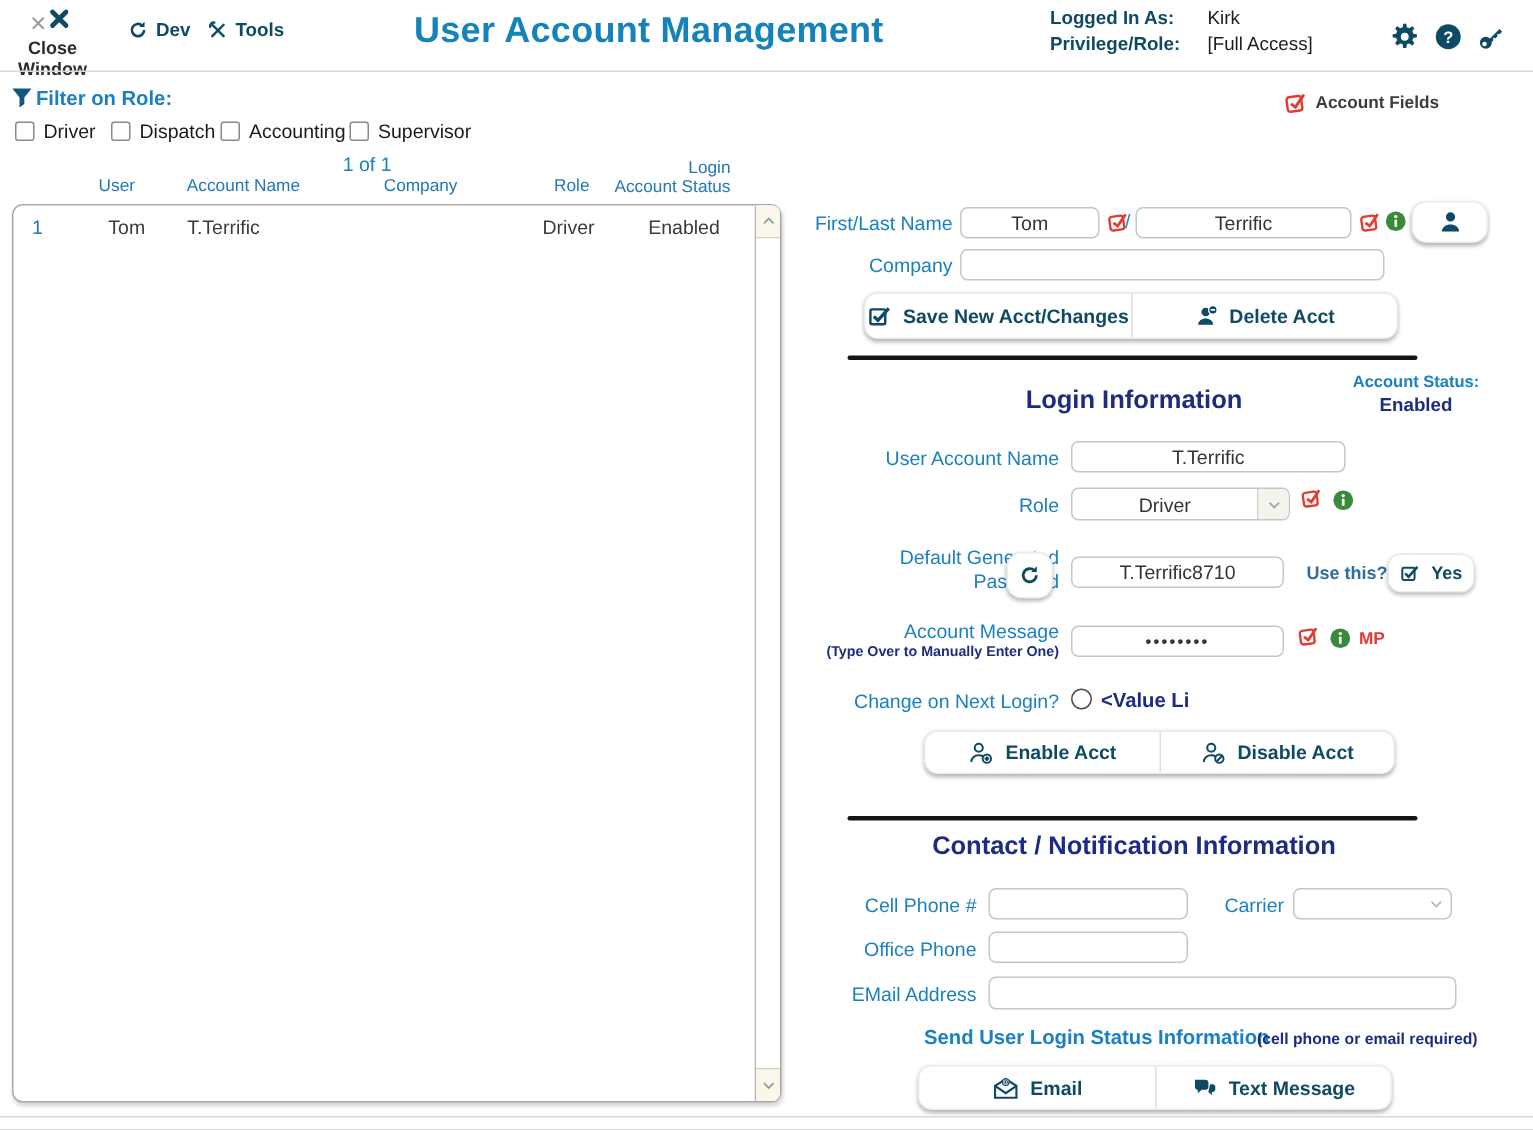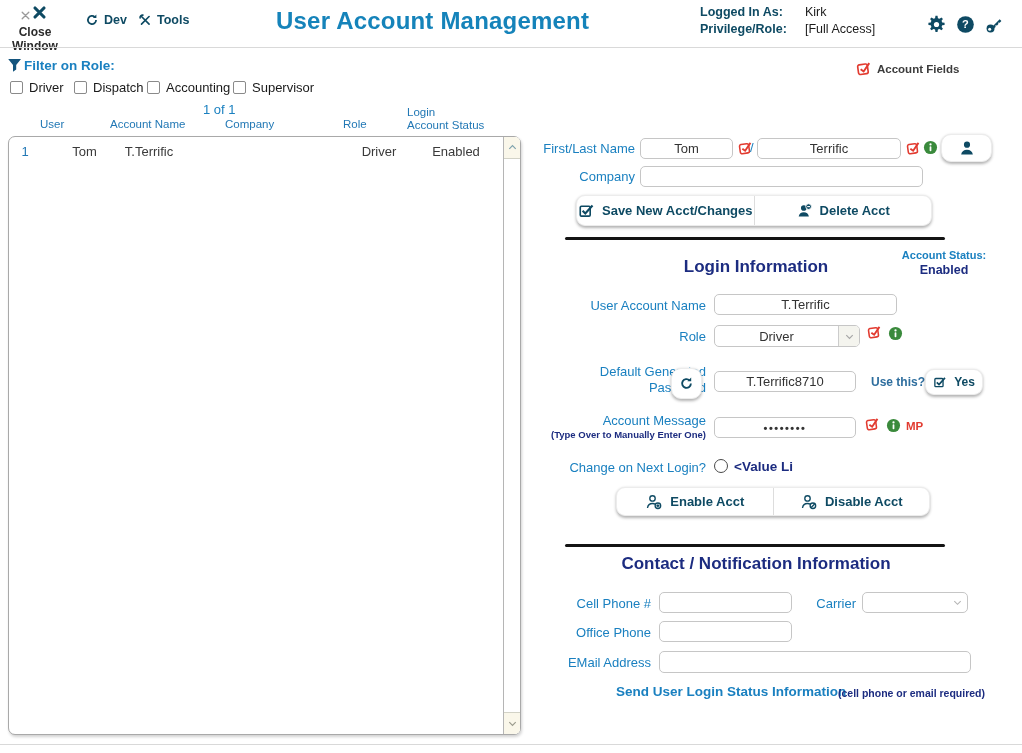--- a/index.html
+++ b/index.html
@@ -41,22 +41,22 @@
         display:flex;align-items:center;justify-content:center;gap:7px;cursor:pointer;
         color:var(--petrol);font-size:13.5px;font-weight:bold}
   .btn-group{background:#fff;border:1px solid #ececec;border-radius:9px;box-shadow:0 1.5px 3px rgba(0,0,0,.30);display:flex}
   .btn-group .half{flex:1;display:flex;align-items:center;justify-content:center;gap:7px;cursor:pointer;
         color:var(--petrol);font-size:13px;font-weight:bold}
   .btn-group .half + .half{border-left:1px solid #ddd}
 
   .req-lbl{font-size:11.5px;font-weight:bold;color:#3c3c3c}
 
   
-  .pager{left:203px;top:102px;width:58px;text-align:left;font-size:13px;color:var(--blue)}
-  .col-h{font-size:11.5px;color:#2278b5;text-align:left}
+  .pager{left:203px;top:102px;width:58px;text-align:right;font-size:13px;color:var(--blue)}
+  .col-h{font-size:11.5px;color:#2278b5;text-align:right}
   .listbox{left:8px;top:136px;width:513px;height:599px;background:#fff;border:1.5px solid #a9a9a9;border-radius:7px;
            box-shadow:1px 2px 3px rgba(0,0,0,.18)}
   .cell{position:absolute;top:7px;font-size:13px;color:#3a3a3a;text-align:center}
   .scrollbar{position:absolute;top:0;right:0;bottom:0;width:17px;border-left:1px solid #b5b5b5;background:#fff;border-radius:0 5px 5px 0}
   .sb-btn{position:absolute;left:0;width:100%;height:22px;background:#faf7ea;display:flex;align-items:center;justify-content:center;cursor:pointer;color:#9b9b8d}
   .sb-up{top:0;border-bottom:1px solid #d2d2c6;border-radius:0 5px 0 0;color:#7fa3ad}
   .sb-down{bottom:0;border-top:1px solid #d2d2c6;border-radius:0 0 5px 0}
 
   
   .sec-title{left:521px;width:470px;text-align:center;font-size:17px;font-weight:bold;color:var(--navy)}
@@ -365,15 +365,37 @@
 
   <div class="abs f-lbl" style="left:521px;top:625px;width:130px">Office Phone</div>
   <input class="inp" style="left: 659px; top: 621px; width: 133px; height: 21px;" value="">
 
   <div class="abs f-lbl" style="left:521px;top:655px;width:130px">EMail Address</div>
   <input class="inp" style="left: 659px; top: 651px; width: 312px; height: 22px;" value="">
 
   <div class="abs" style="left:616px;top:684px;font-size:13.5px;font-weight:bold;color:var(--blue)">Send User Login Status Information</div>
   <div class="abs navy-b" style="left:838px;top:687px;font-size:10.5px">(cell phone or email required)</div>
 
+  <div class="abs btn-group" style="left:612px;top:710px;width:316px;height:30px">
+    <div class="half">
+      <svg width="19" height="19" viewBox="0 0 24 24">
+          <g fill="none" stroke="currentColor" stroke-width="1.8">
+            <path d="M3 10l9-5.8L21 10v10H3z"></path>
+            <path d="M3 10l9 6.2L21 10"></path>
+          </g>
+          <circle cx="12" cy="6.8" r="3.3" fill="currentColor"></circle>
+          <text x="12" y="8.8" text-anchor="middle" font-size="5.5" fill="#fff" font-family="Liberation Sans,sans-serif">@</text>
+        </svg>
+      <span>Email</span>
+    </div>
+    <div class="half">
+      <svg width="18" height="18" viewBox="0 0 24 24">
+          <g fill="currentColor">
+            <path d="M3.5 5h9a3 3 0 013 3v3a3 3 0 01-3 3H9.5L6 17v-3H6.5a3 3 0 01-3-3z"></path>
+            <path d="M17 9h2a2.6 2.6 0 012.6 2.6v1.8A2.6 2.6 0 0119 16h-.4v2.6L15.4 16"></path>
+          </g>
+        </svg>
+      <span>Text Message</span>
+    </div>
+  </div>
 
   <div class="abs bottom-line"></div>
 </div>
 
 </body></html>

